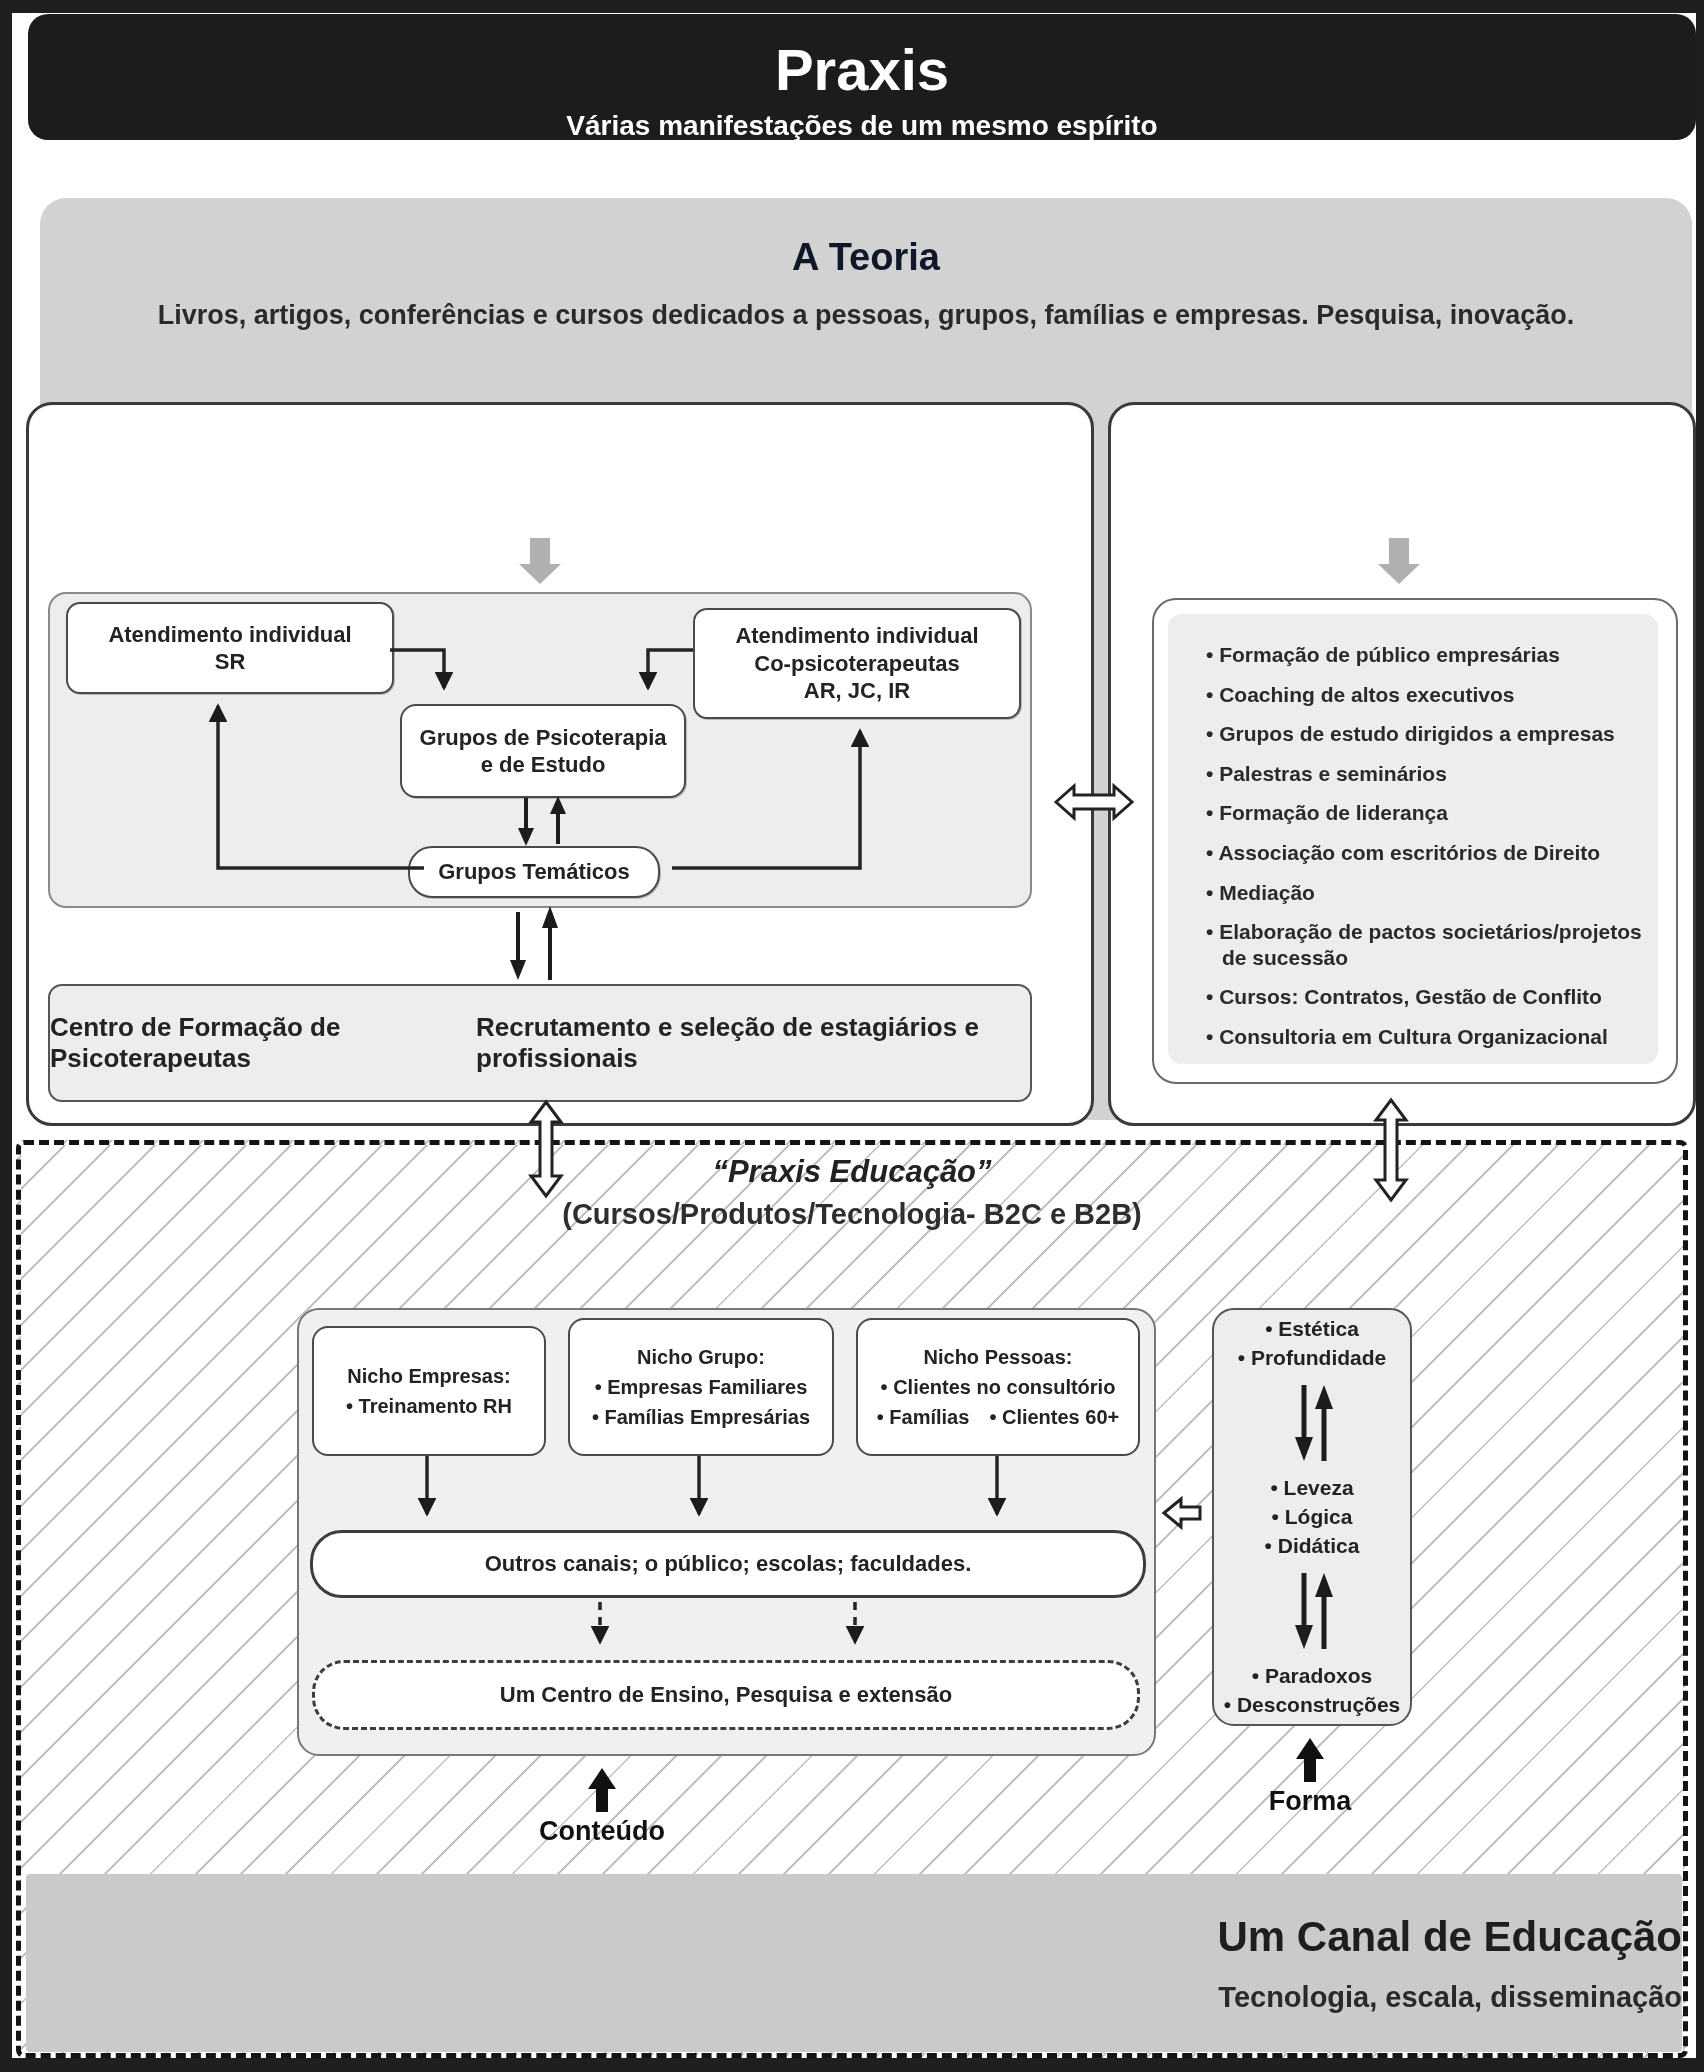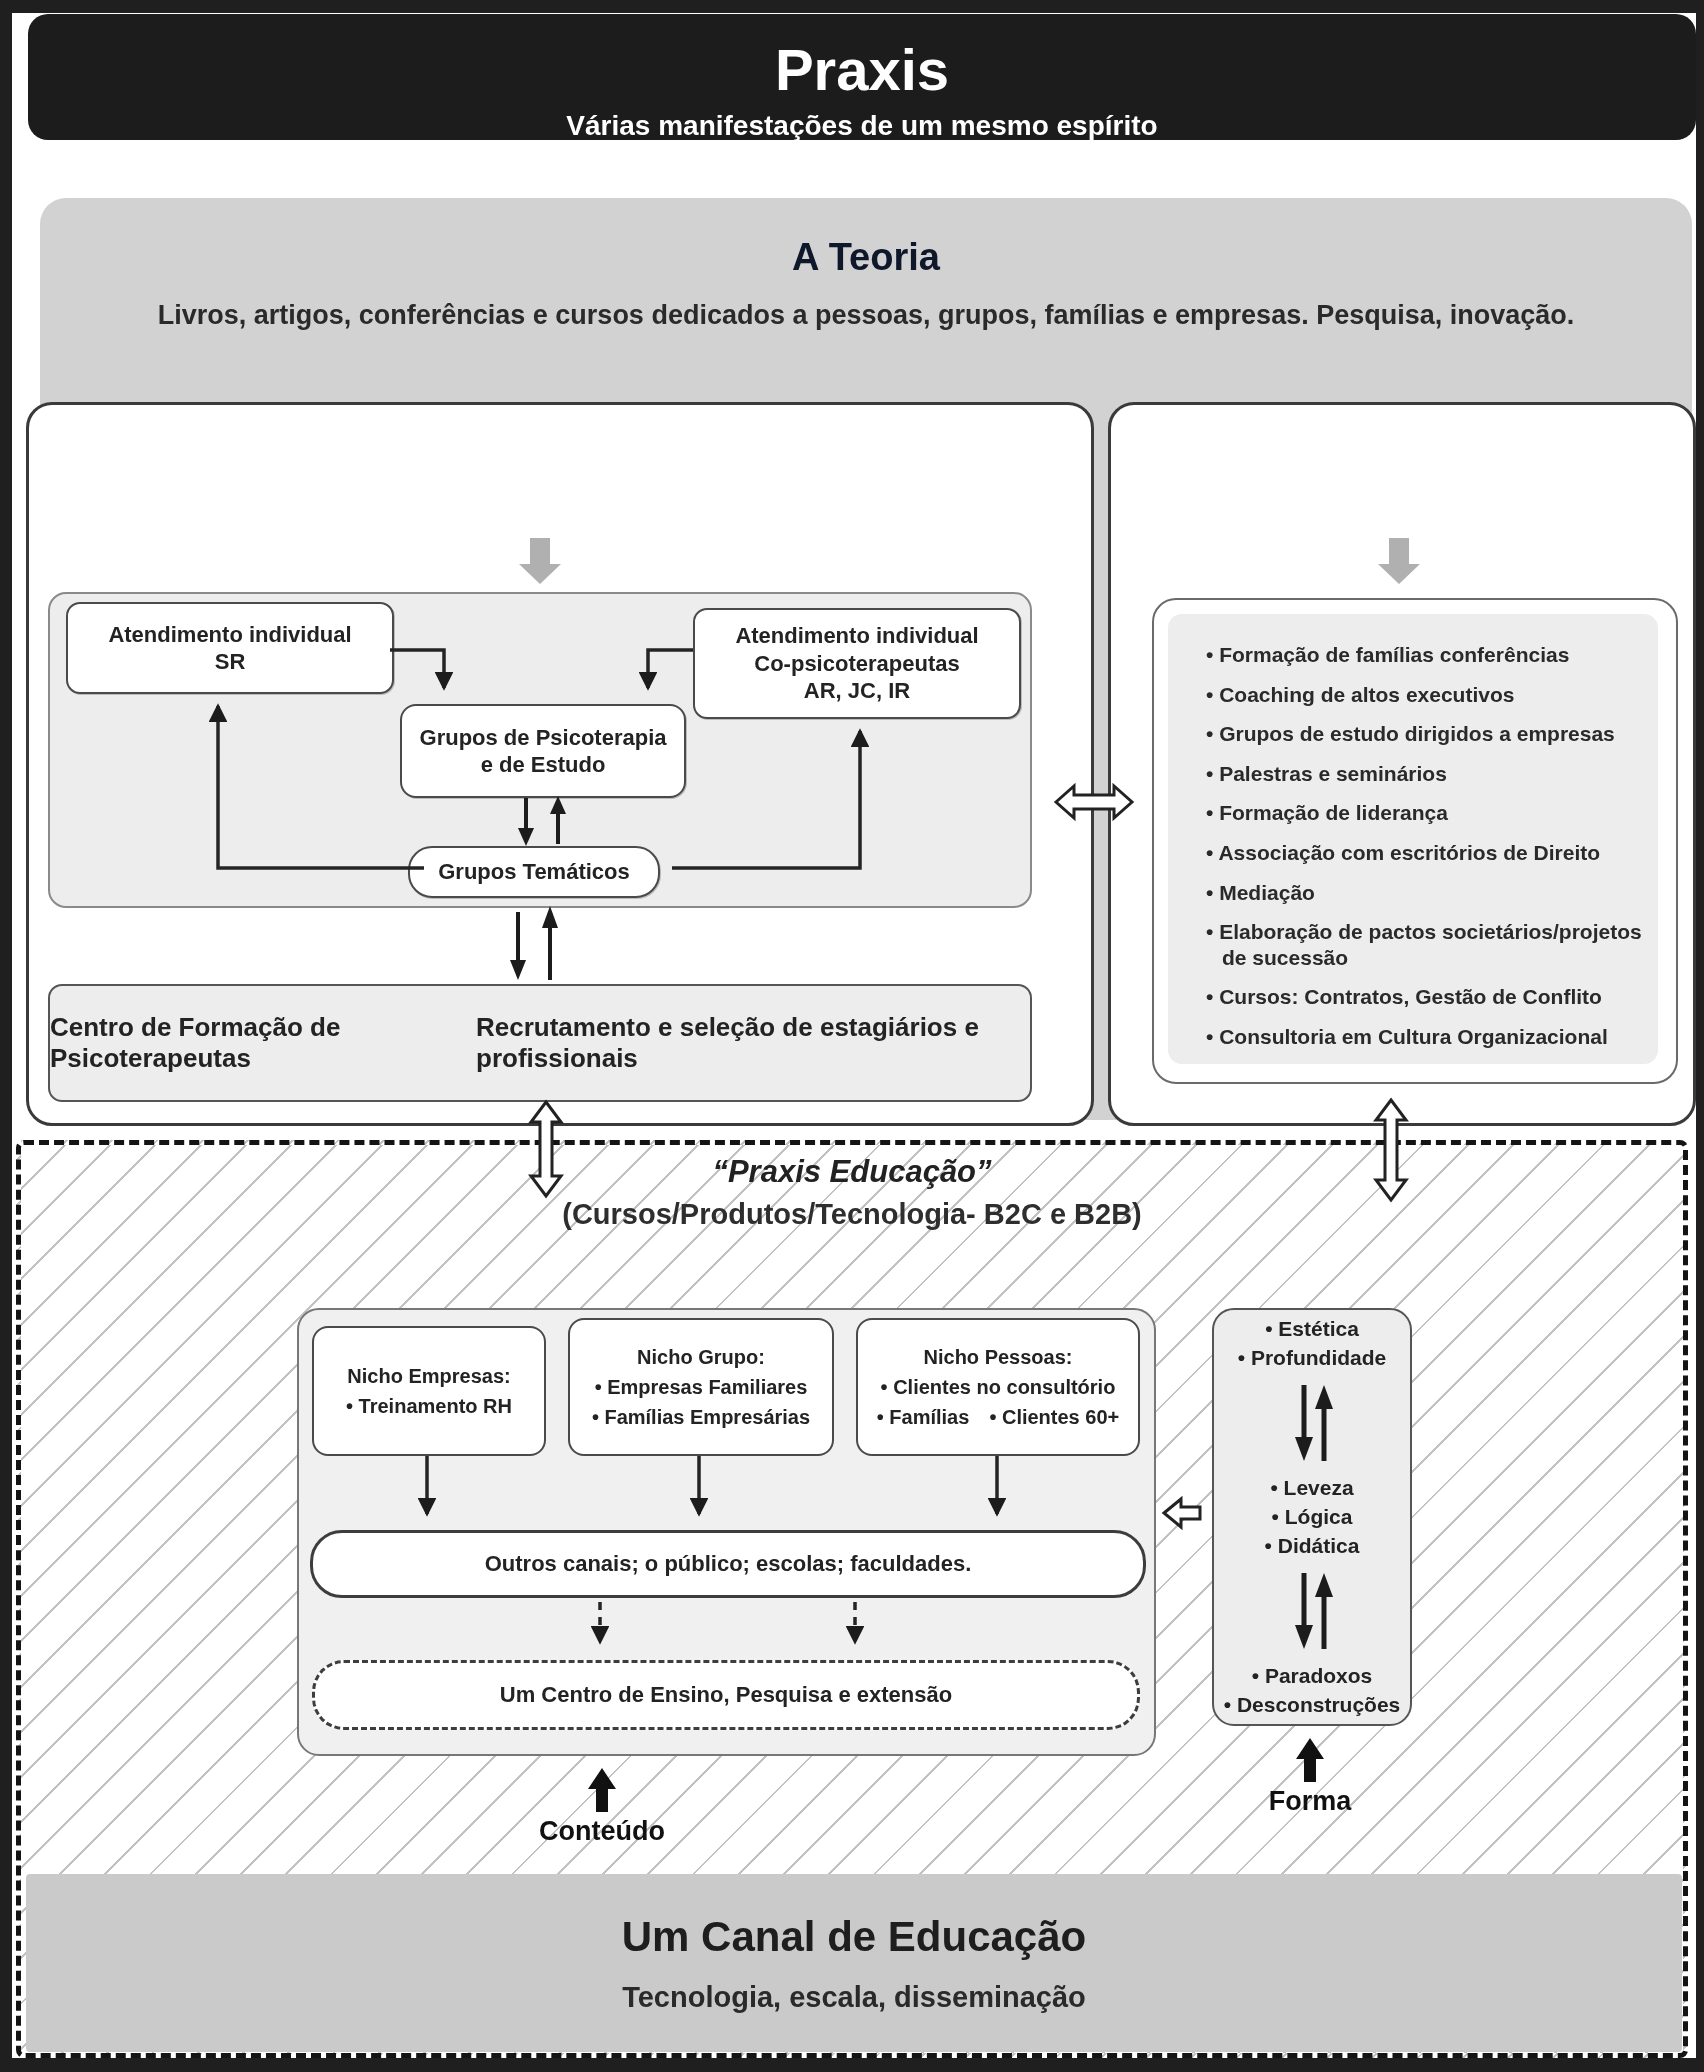--- a/index.html
+++ b/index.html
@@ -54,21 +54,21 @@
   .pill{background:#fff;border:3px solid #3d3d3d;border-radius:32px;display:flex;align-items:center;justify-content:center;font-size:22px;font-weight:bold;z-index:4;}
   .pill-outros{left:310px;top:1530px;width:830px;height:62px;}
   .pill-centro{left:312px;top:1660px;width:822px;height:64px;border-style:dashed;border-width:3px;}
   .lbl{font-size:27px;font-weight:bold;color:#111;z-index:4;transform:translateX(-50%);}
   .forma-panel{left:1212px;top:1308px;width:196px;height:414px;background:#ededed;border:2px solid #555;border-radius:22px;z-index:3;
       display:flex;flex-direction:column;align-items:center;justify-content:center;gap:5px;font-size:21px;font-weight:bold;}
   .forma-panel .b::before{content:"• ";}
   .pair{margin:6px 0;}
   
   .canal{left:26px;top:1874px;width:1656px;height:178px;background:#cacaca;border-radius:4px;z-index:3;
-      display:flex;flex-direction:column;align-items:center;justify-content:center;gap:20px;}
+      display:flex;flex-direction:column;align-items:flex-end;justify-content:center;gap:20px;}
   .canal .t{font-size:42px;font-weight:bold;color:#1e1e1e;}
   .canal .s{font-size:29px;font-weight:bold;color:#2a2a2a;}
   
   #overlay{position:absolute;left:0;top:0;z-index:40;pointer-events:none;}
 </style>
 </head>
 <body>
 
 <div id="canvas">
 
@@ -105,21 +105,21 @@
     <div>Centro de Formação de Psicoterapeutas</div>
     <div>Recrutamento e seleção de estagiários e profissionais</div>
   </div>
 
   <div class="abs bigbox empresas"></div>
   <div class="boxtitle ctr" style="left:1108px;top:438px;width:582px;">“Praxis Empresas”</div>
   <div class="boxsub ctr" style="left:1108px;top:480px;width:582px;">(Atividades Personalísimas B2B)</div>
 
   <div class="abs emp-outer"></div>
   <div class="abs emp-panel">
-    <div class="bli">Formação de famílias conferências</div>
+    <div class="bli">Formação de público empresárias</div>
     <div class="bli">Coaching de altos executivos</div>
     <div class="bli">Grupos de estudo dirigidos a empresas</div>
     <div class="bli">Palestras e seminários</div>
     <div class="bli">Formação de liderança</div>
     <div class="bli">Associação com escritórios de Direito</div>
     <div class="bli">Mediação</div>
     <div class="bli">Elaboração de pactos societários/projetos de sucessão</div>
     <div class="bli">Cursos: Contratos, Gestão de Conflito</div>
     <div class="bli">Consultoria em Cultura Organizacional</div>
   </div>

